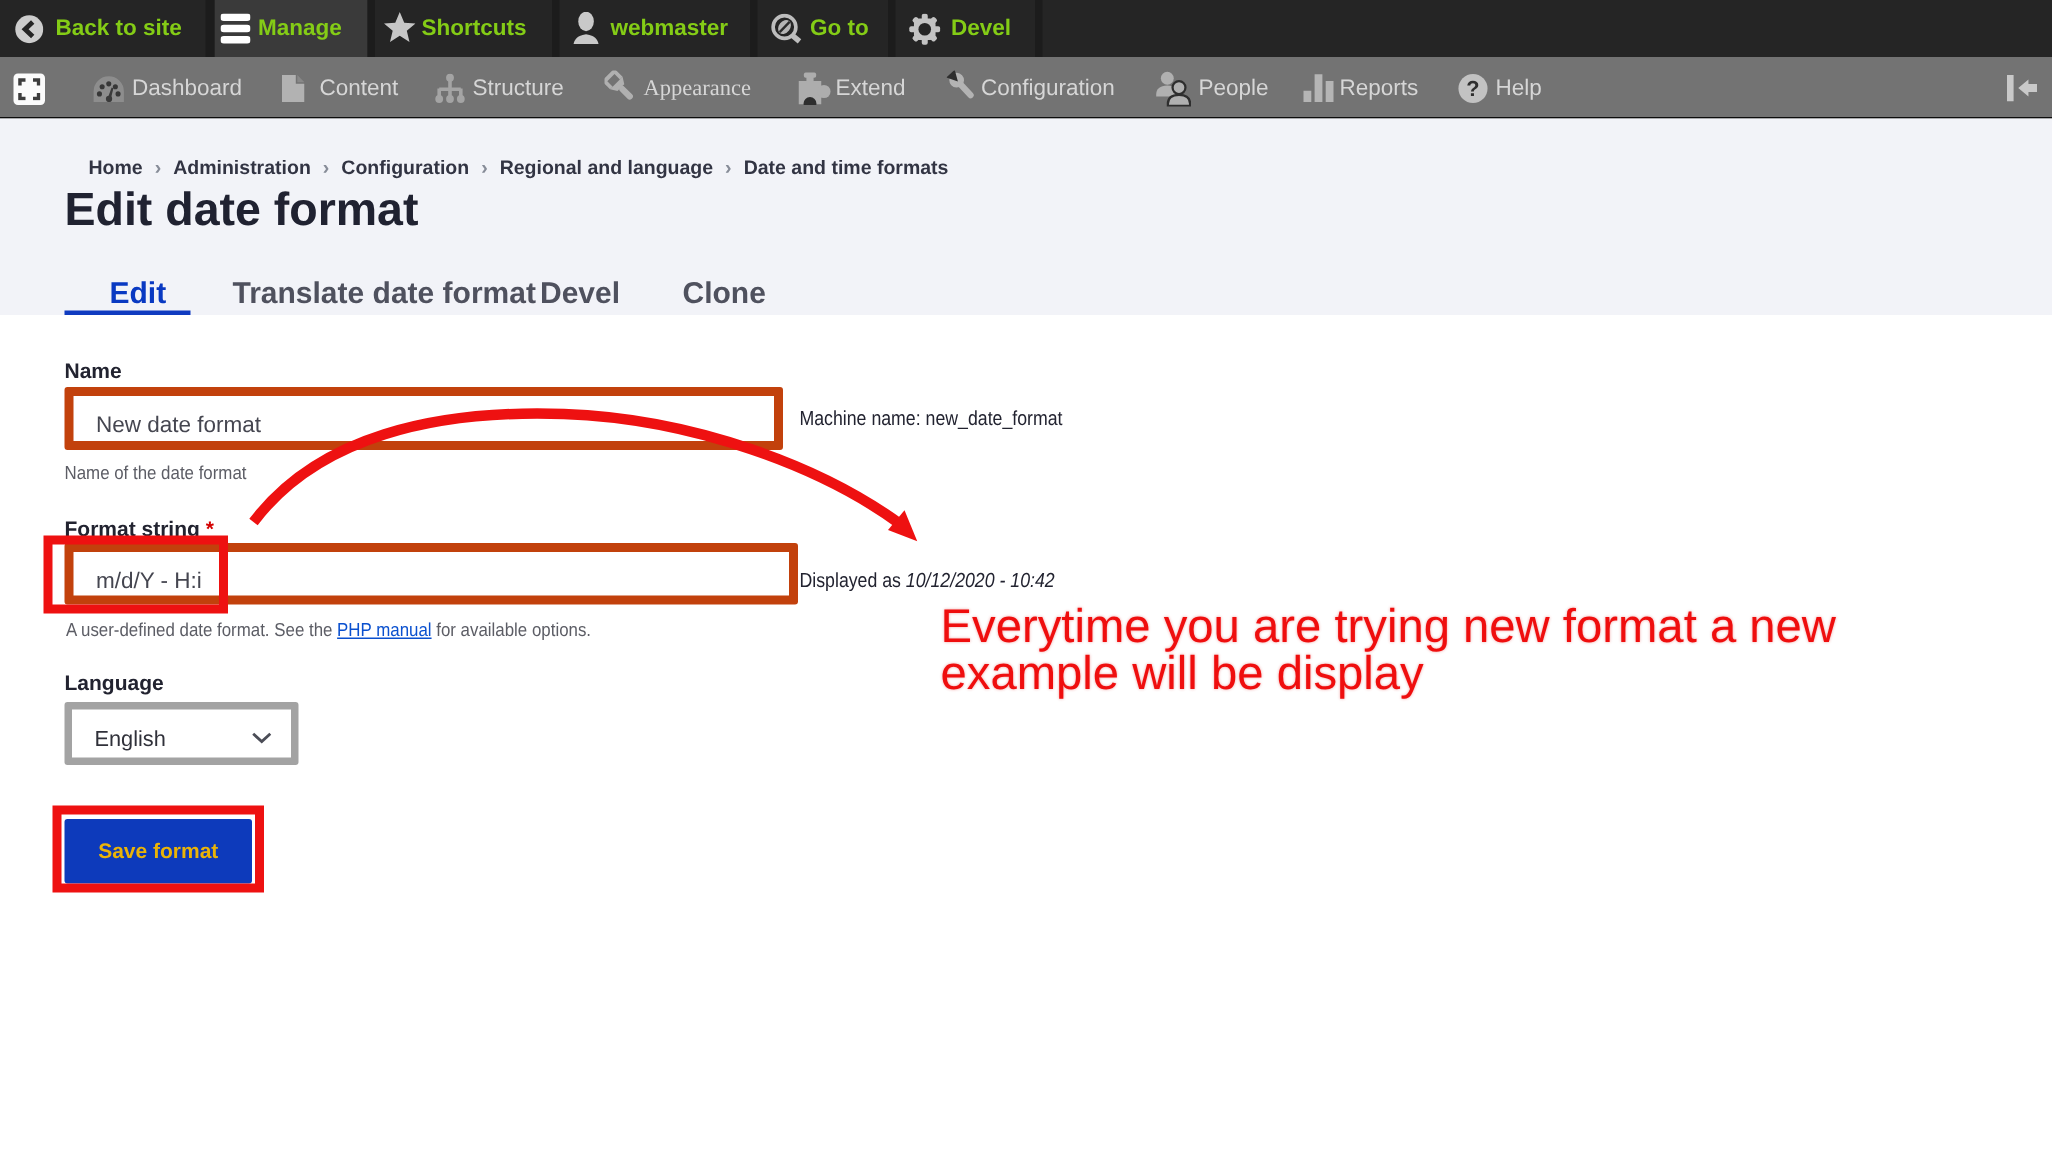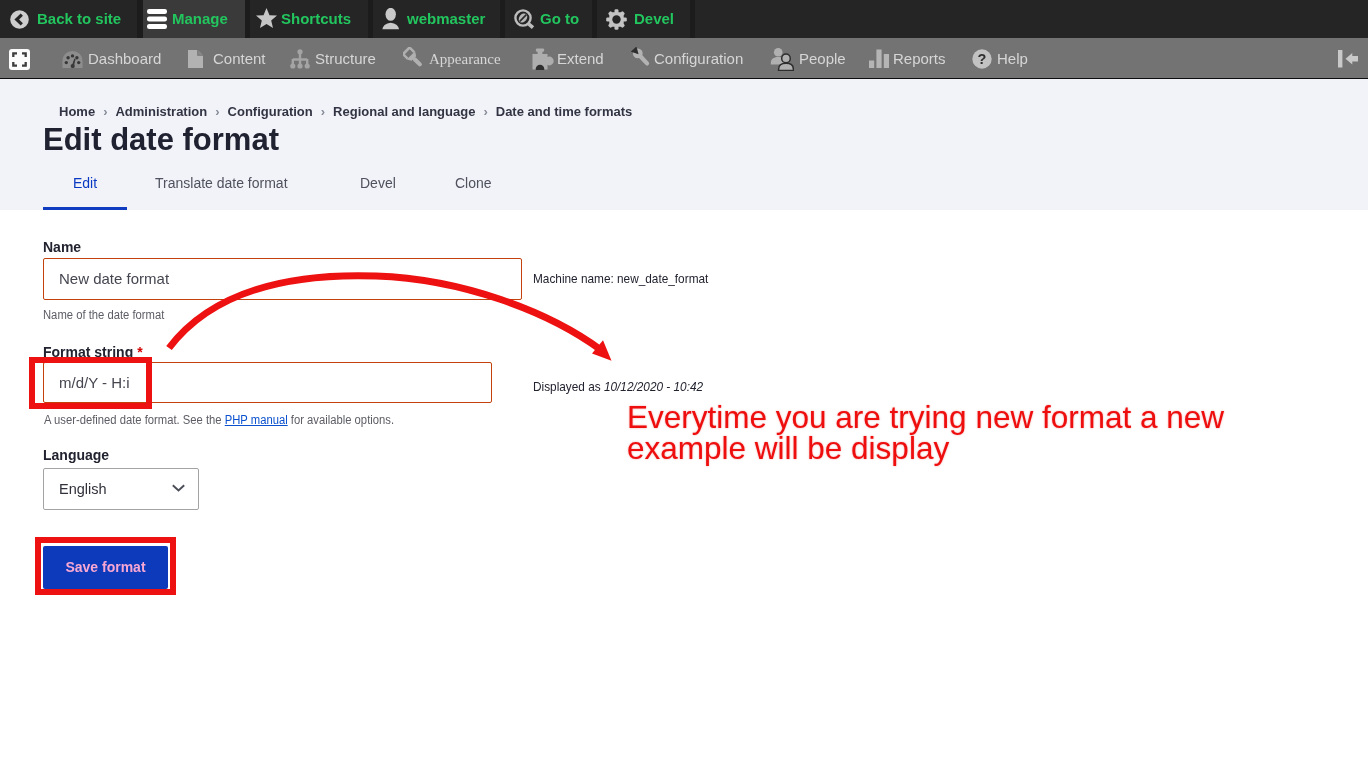--- a/index.html
+++ b/index.html
@@ -2,42 +2,42 @@
 <html><head>
 <meta charset="utf-8">
 <style>
   * { margin:0; padding:0; box-sizing:border-box; }
   html,body { width:1368px; height:768px; background:#fff; font-family:"Liberation Sans", sans-serif; overflow:hidden; }
   .abs { position:absolute; }
   
   #row1 { position:absolute; left:0; top:0; width:1368px; height:38px; background:#252525; }
   .r1sep { position:absolute; top:0; height:38px; background:#1c1c1c; }
   #manage-bg { position:absolute; left:143px; top:0; width:102px; height:38px; background:#3a3a3a; }
-  .r1txt { position:absolute; top:0; height:38px; line-height:38px; color:#22c55e; font-weight:bold; font-size:15px; white-space:nowrap; }
+  .r1txt { position:absolute; top:0; height:38px; line-height:38px; color:#84cc16; font-weight:bold; font-size:15px; white-space:nowrap; }
   .r1icon { position:absolute; }
   
   #row2 { position:absolute; left:0; top:38px; width:1368px; height:41px; background:#737373; }
   .r2txt { position:absolute; top:2px; height:38px; line-height:38px; color:#d6d6d6; font-size:15px; white-space:nowrap; }
   .r2icon { position:absolute; }
   #togglebtn { position:absolute; left:9px; top:10.5px; width:21px; height:21px; background:#fbfbfb; border-radius:3px; }
   
   #hdr { position:absolute; left:0; top:79px; width:1368px; height:131px; background:#f2f3f8; }
   #crumbs { position:absolute; left:43px; top:25px; font-size:13px; font-weight:bold; color:#323443; white-space:nowrap;padding-left:16px; }
   #crumbs .sep { color:#878c98; font-weight:bold; padding:0 8px; font-size:13px; }
   #h1 { position:absolute; left:43px; top:45.5px; font-size:31px; line-height:29px; font-weight:bold; color:#202231; }
-  .tab { position:absolute; top:96px; height:25px; font-size:14px; font-weight:normal; color:#4f515e; }
+  .tab { position:absolute; top:106px; height:25px; font-size:20px; font-weight:bold; color:#4f515e; }
   #tab-edit { color:#0939c2; }
   #tabline { position:absolute; left:43px; top:128px; width:84px; height:3px; background:#0f3bc0; }
   
   .lbl { position:absolute; font-size:14px; font-weight:bold; color:#222330; }
-  .inp { position:absolute; border:1px solid #c2410c; border-radius:2px; background:#fff; font-size:15px; color:#454650; line-height:40px; padding-left:15px; }
+  .inp { position:absolute; border:6px solid #c2410c; border-radius:2px; background:#fff; font-size:15px; color:#454650; line-height:40px; padding-left:15px; }
   .helper { position:absolute; font-size:12.5px; color:#5c5d65; transform:scaleX(0.9); transform-origin:left top; white-space:nowrap; }
   .side { position:absolute; font-size:13.5px; color:#222330; transform:scaleX(0.875); transform-origin:left top; white-space:nowrap; }
-  #selbox { position:absolute; left:43px; top:468px; width:156px; height:42px; border:1px solid #a3a3a3; border-radius:2px; background:#fff; font-size:14.5px; color:#30313a; line-height:40px; padding-left:15px; }
-  #savebtn { position:absolute; left:43px; top:546px; width:125px; height:43px; background:#0d3abb; border-radius:2px; color:#f9a8d4; font-weight:bold; font-size:14px; text-align:center; line-height:43px; }
+  #selbox { position:absolute; left:43px; top:468px; width:156px; height:42px; border:5px solid #a3a3a3; border-radius:2px; background:#fff; font-size:14.5px; color:#30313a; line-height:40px; padding-left:15px; }
+  #savebtn { position:absolute; left:43px; top:546px; width:125px; height:43px; background:#0d3abb; border-radius:2px; color:#eab308; font-weight:bold; font-size:14px; text-align:center; line-height:43px; }
   
   .redbox { position:absolute; border:6px solid #ee1111; }
   #redtext { position:absolute; left:627px; top:402px; font-size:31.5px; line-height:31px; color:#ef0e0e; text-shadow:0 0 2px rgba(220,40,40,.45); }
 </style>
 </head>
 <body>
 <div id="row1">
   <div id="manage-bg"></div>
   <div class="r1sep" style="left:137px;width:6px;"></div>
   <div class="r1sep" style="left:245px;width:5px;"></div>
@@ -188,21 +188,21 @@
   <div class="tab" style="left:455px;">Clone</div>
   <div id="tabline"></div>
 </div>
 
 <div class="lbl" style="left:43px;top:239px;">Name</div>
 <div class="inp" style="left:43px;top:258px;width:479px;height:42px;">New date format</div>
 <div class="side" style="left:533px;top:271px;">Machine name: new_date_format</div>
 <div class="helper" style="left:43px;top:308px;">Name of the date format</div>
 
 <div class="lbl" style="left:43px;top:344px;">Format string <span style="color:#d40000;">*</span></div>
-<div class="inp" style="left:43px;top:362px;width:449px;height:41px;">m/d/Y - H:i</div>
+<div class="inp" style="left:43px;top:362px;width:489px;height:41px;">m/d/Y - H:i</div>
 <div class="side" style="left:533px;top:379px;">Displayed as <i>10/12/2020 - 10:42</i></div>
 <div class="helper" style="left:44px;top:413px;">A user-defined date format. See the <a style="color:#0a50cf;text-decoration:underline;">PHP manual</a> for available options.</div>
 
 <div class="lbl" style="left:43px;top:447px;">Language</div>
 <div id="selbox">English
   <svg style="position:absolute;right:13px;top:15px;" width="13" height="8" viewBox="0 0 13 8">
     <path d="M0.8 1.2 L6.5 6.4 L12.2 1.2" stroke="#4b4d57" stroke-width="1.9" fill="none"></path>
   </svg>
 </div>
 

